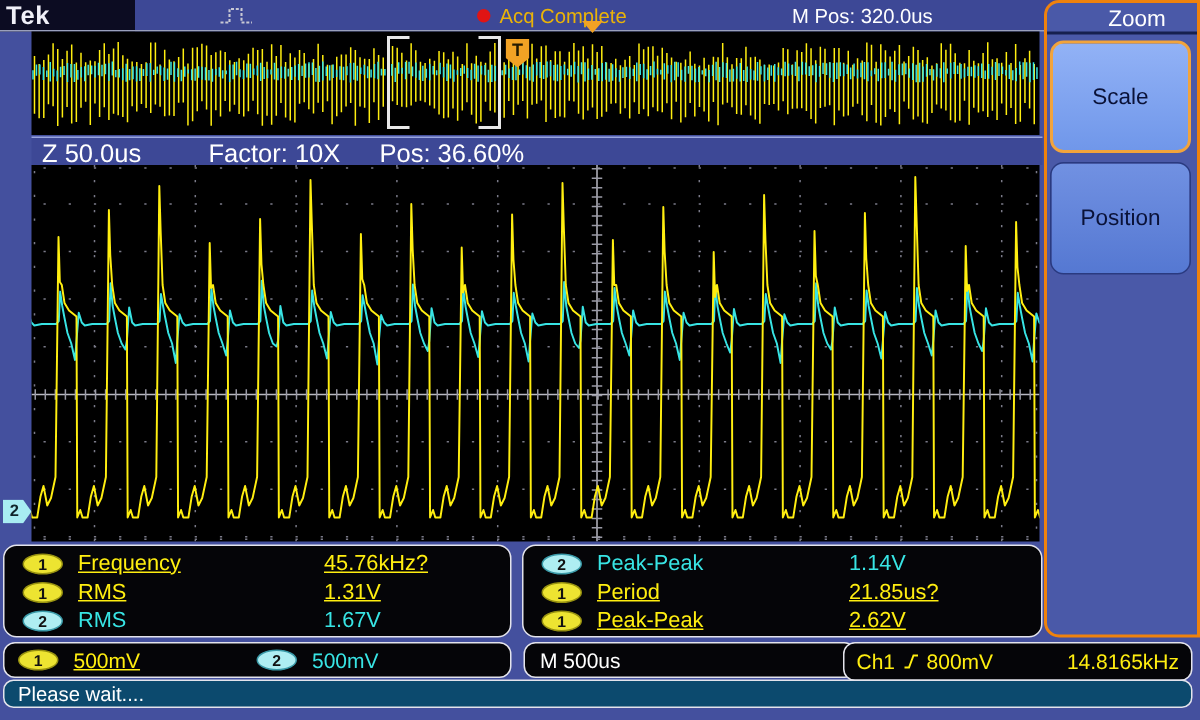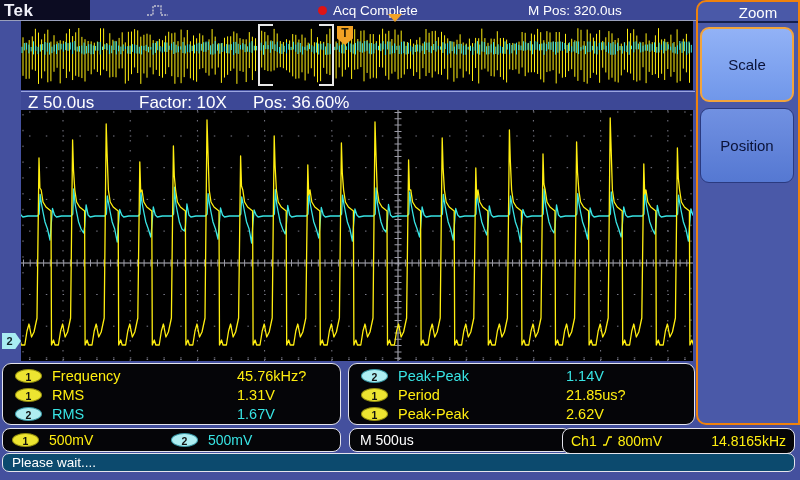--- a/index.html
+++ b/index.html
@@ -7,21 +7,21 @@
   body { font-family:"Liberation Sans", sans-serif; background:#44509e; position:relative; overflow:hidden; }
   .screen { position:absolute; inset:0; }
 
   
   .topbar { position:absolute; left:0; top:0; width:732px; height:21px; background:#3d4896; }
   .tek-logo { position:absolute; left:0; top:0; width:90px; height:21px; background:#0c0c22;
               color:#f0f0f8; font-size:17px; font-weight:bold; padding:1px 0 0 4px; letter-spacing:0.5px; }
   .trig-type-icon { position:absolute; left:146px; top:3px; }
   .acq-status { position:absolute; left:318px; top:3px; display:flex; align-items:center; gap:6px; }
   .acq-dot { width:9px; height:9px; border-radius:50%; background:#e01414; }
-  .acq-text { color:#ffffff; font-size:13.5px; }
+  .acq-text { color:#eab308; font-size:13.5px; }
   .m-pos { position:absolute; left:528px; top:3px; color:#fff; font-size:13.5px; }
   .sep-line { position:absolute; left:0; top:20px; width:696px; height:1px; background:#9aa0bc; }
   .trig-arrow-down { position:absolute; left:388px; top:14px; width:0; height:0;
                      border-left:7px solid transparent; border-right:7px solid transparent;
                      border-top:8px solid #f2a224; z-index:4; }
 
   
   .overview { position:absolute; left:21px; top:21px; width:672px; height:69px; background:#000; }
   .bracket-l { position:absolute; left:258px; top:24px; width:15px; height:62px;
                border-left:2px solid #e8e8e8; border-top:2px solid #e8e8e8; border-bottom:2px solid #e8e8e8; z-index:3; }
@@ -51,23 +51,23 @@
   .meas-a { left:2px; width:339px; }
   .meas-b { left:348px; width:347px; }
   .mrow { position:relative; height:19px; display:flex; align-items:center; }
   .badge { display:inline-block; width:27px; height:14px; border-radius:50%;
            font-size:10.5px; font-weight:bold; color:#111; text-align:center; line-height:14px;
            margin-left:12px; flex:0 0 auto; }
   .badge.y { background:#ede431; border:1px solid #979110; }
   .badge.c { background:#aeeef2; border:1px solid #3a9aa8; }
   .mlabel { margin-left:10px; font-size:14.5px; }
   .mval { position:absolute; font-size:14.5px; }
-  .meas-a .mval { left:213px;margin-left:21px; }
+  .meas-a .mval { left:213px; }
   .meas-b .mval { left:217px; }
-  .ch1t { color:#ffee10; }
+  .ch1t { color:#ffee10;text-decoration:underline; }
   .ch2t { color:#38e4e4; }
 
   
   .readout { position:absolute; top:428px; height:24px; background:#050508;
              border:1px solid #e4e4ec; border-radius:8px; font-size:14px; }
   .read-ch { left:2px; width:339px; }
   .read-ch .badge { position:absolute; top:4px; margin:0; }
   .b-ch1 { left:9px; }
   .b-ch2 { left:168px; }
   .t-ch1 { position:absolute; left:46px; top:3px; }

